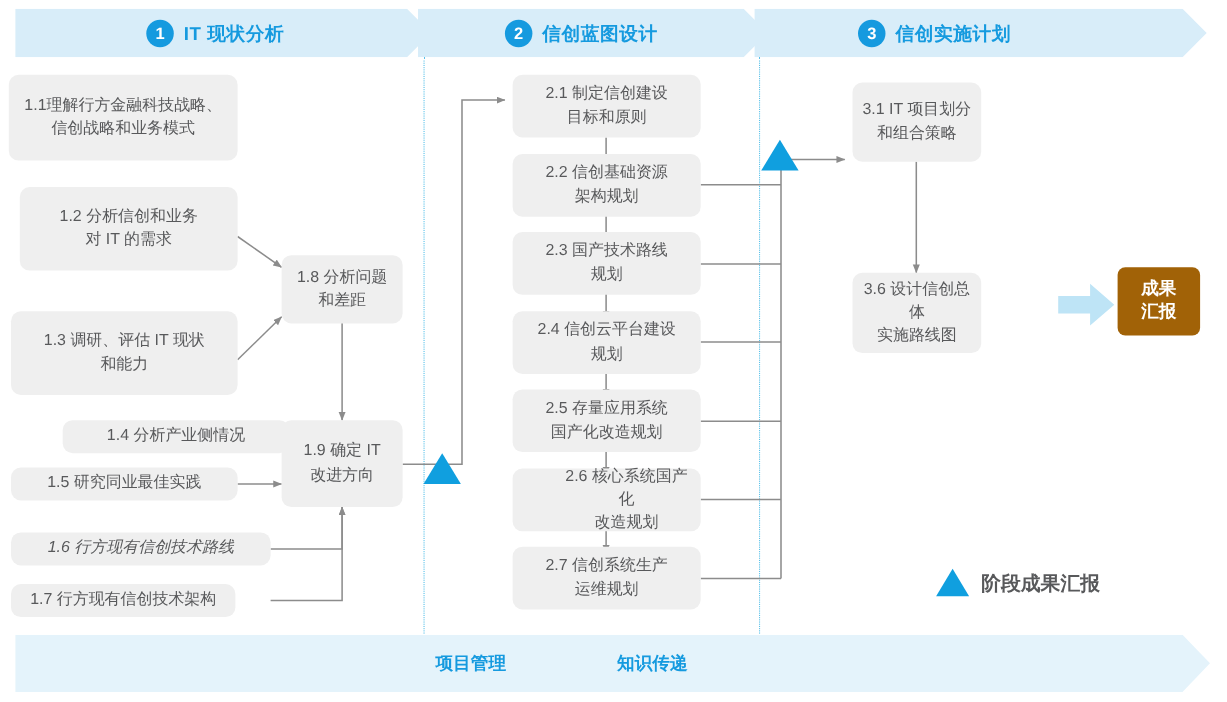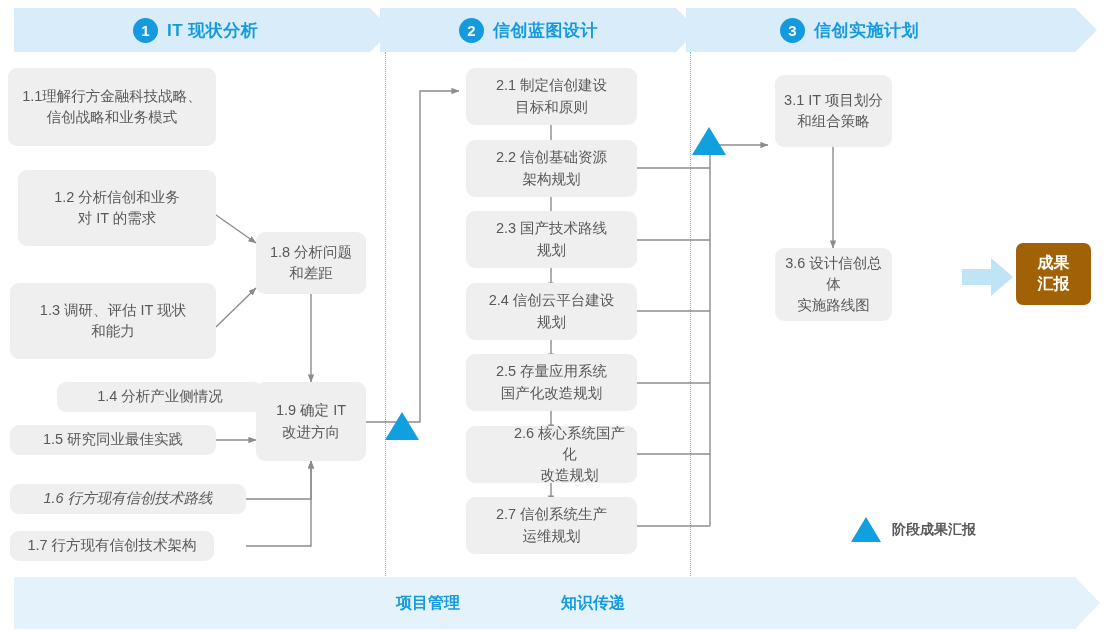--- a/index.html
+++ b/index.html
@@ -86,21 +86,21 @@
   #wires{position:absolute;left:0;top:0;width:1115px;height:638px;pointer-events:none;}
   
   .tri{position:absolute;width:0;height:0;}
   
   .legend{
     position:absolute;
     display:flex;align-items:center;gap:11px;
   }
   .legend-text{
     color:#58595B;
-    font-size:14px;
+    font-size:18px;
     font-weight:bold;
     white-space:nowrap;
   }
   
   .bottom-band{
     position:absolute;
     left:0;top:577px;
     width:1115px;height:52px;
   }
   .bottom-label{

